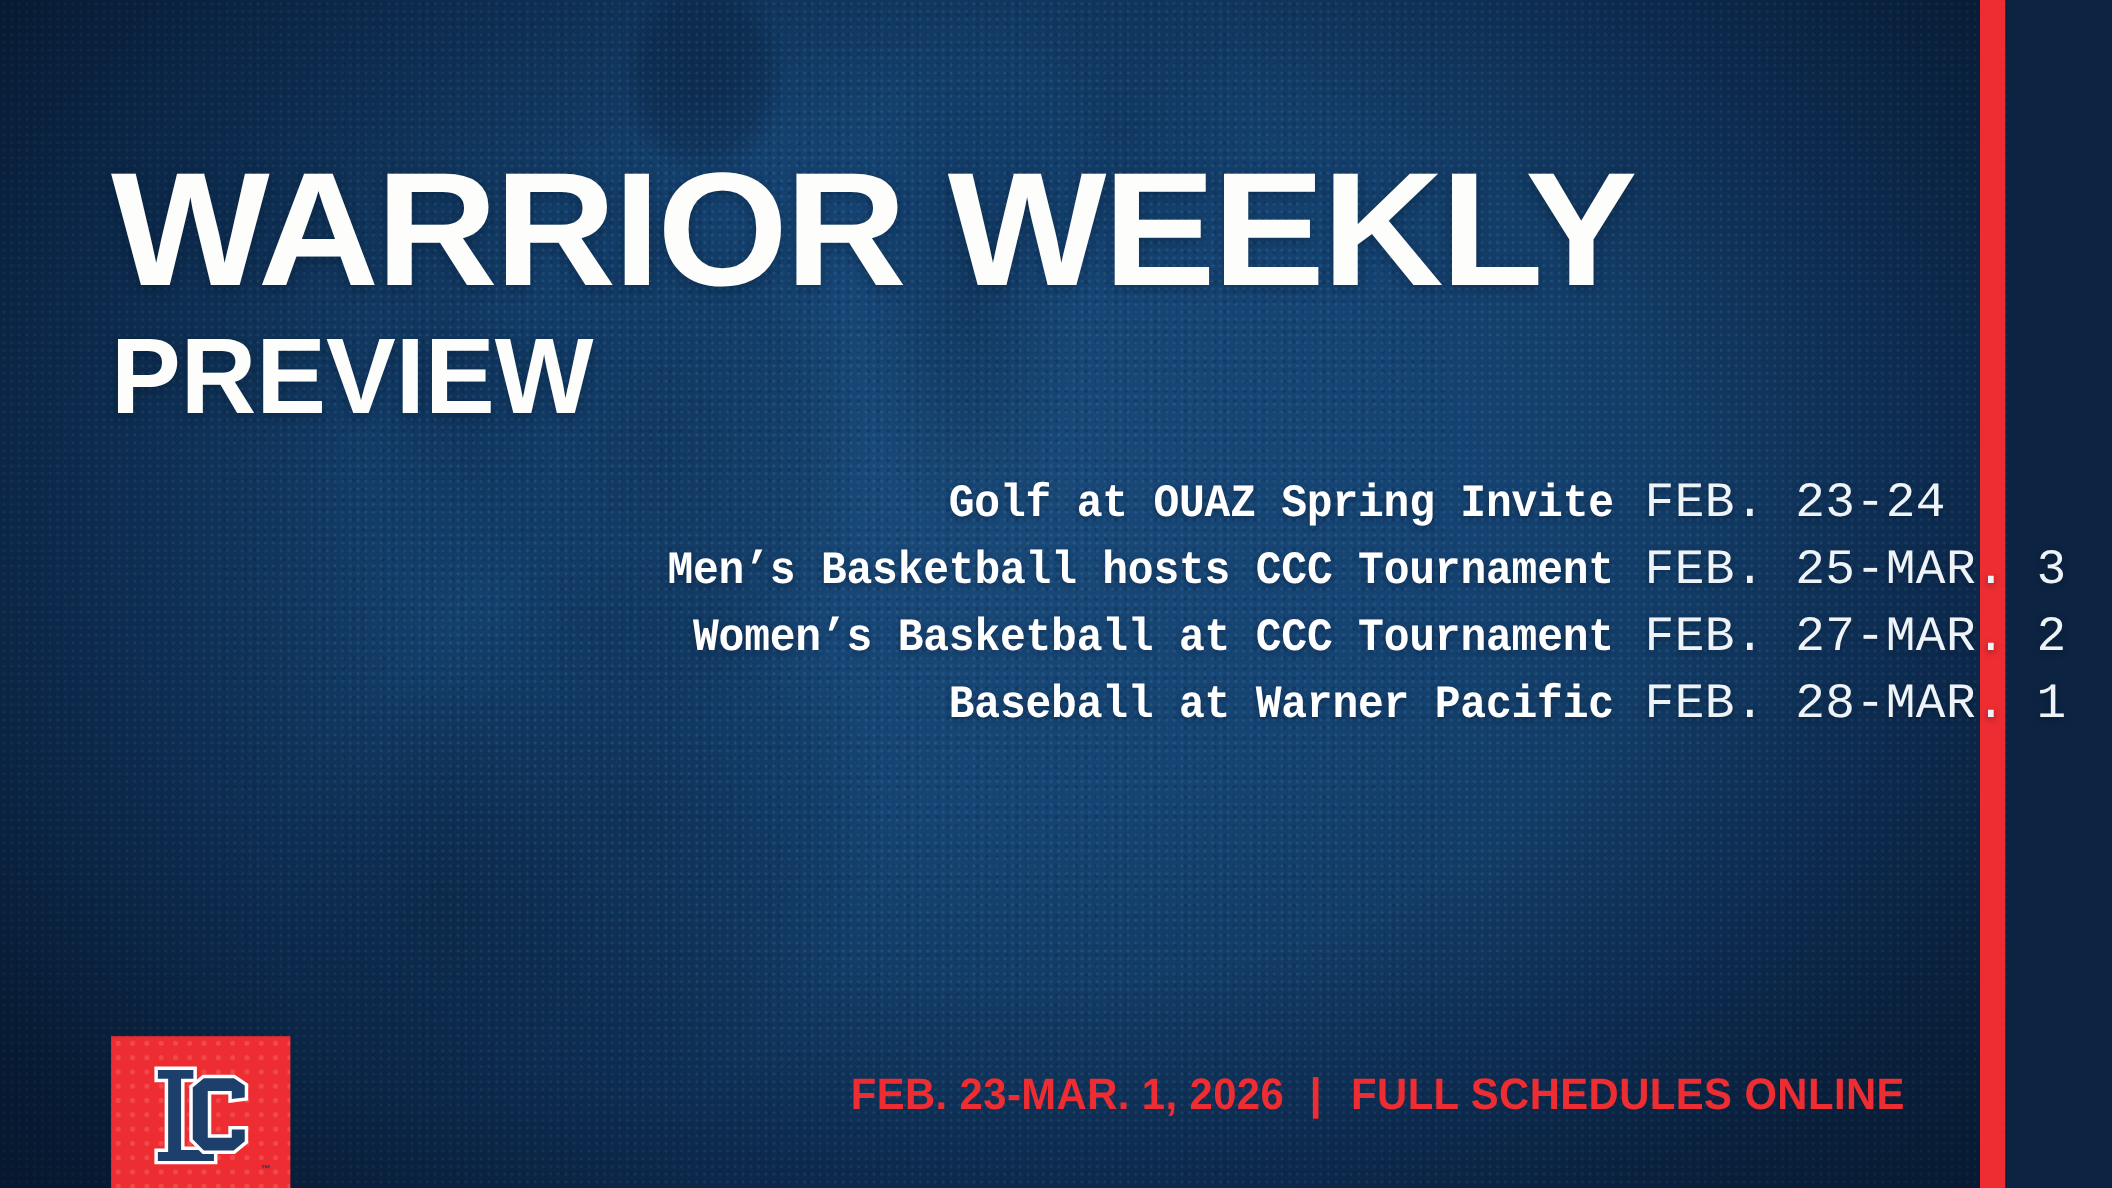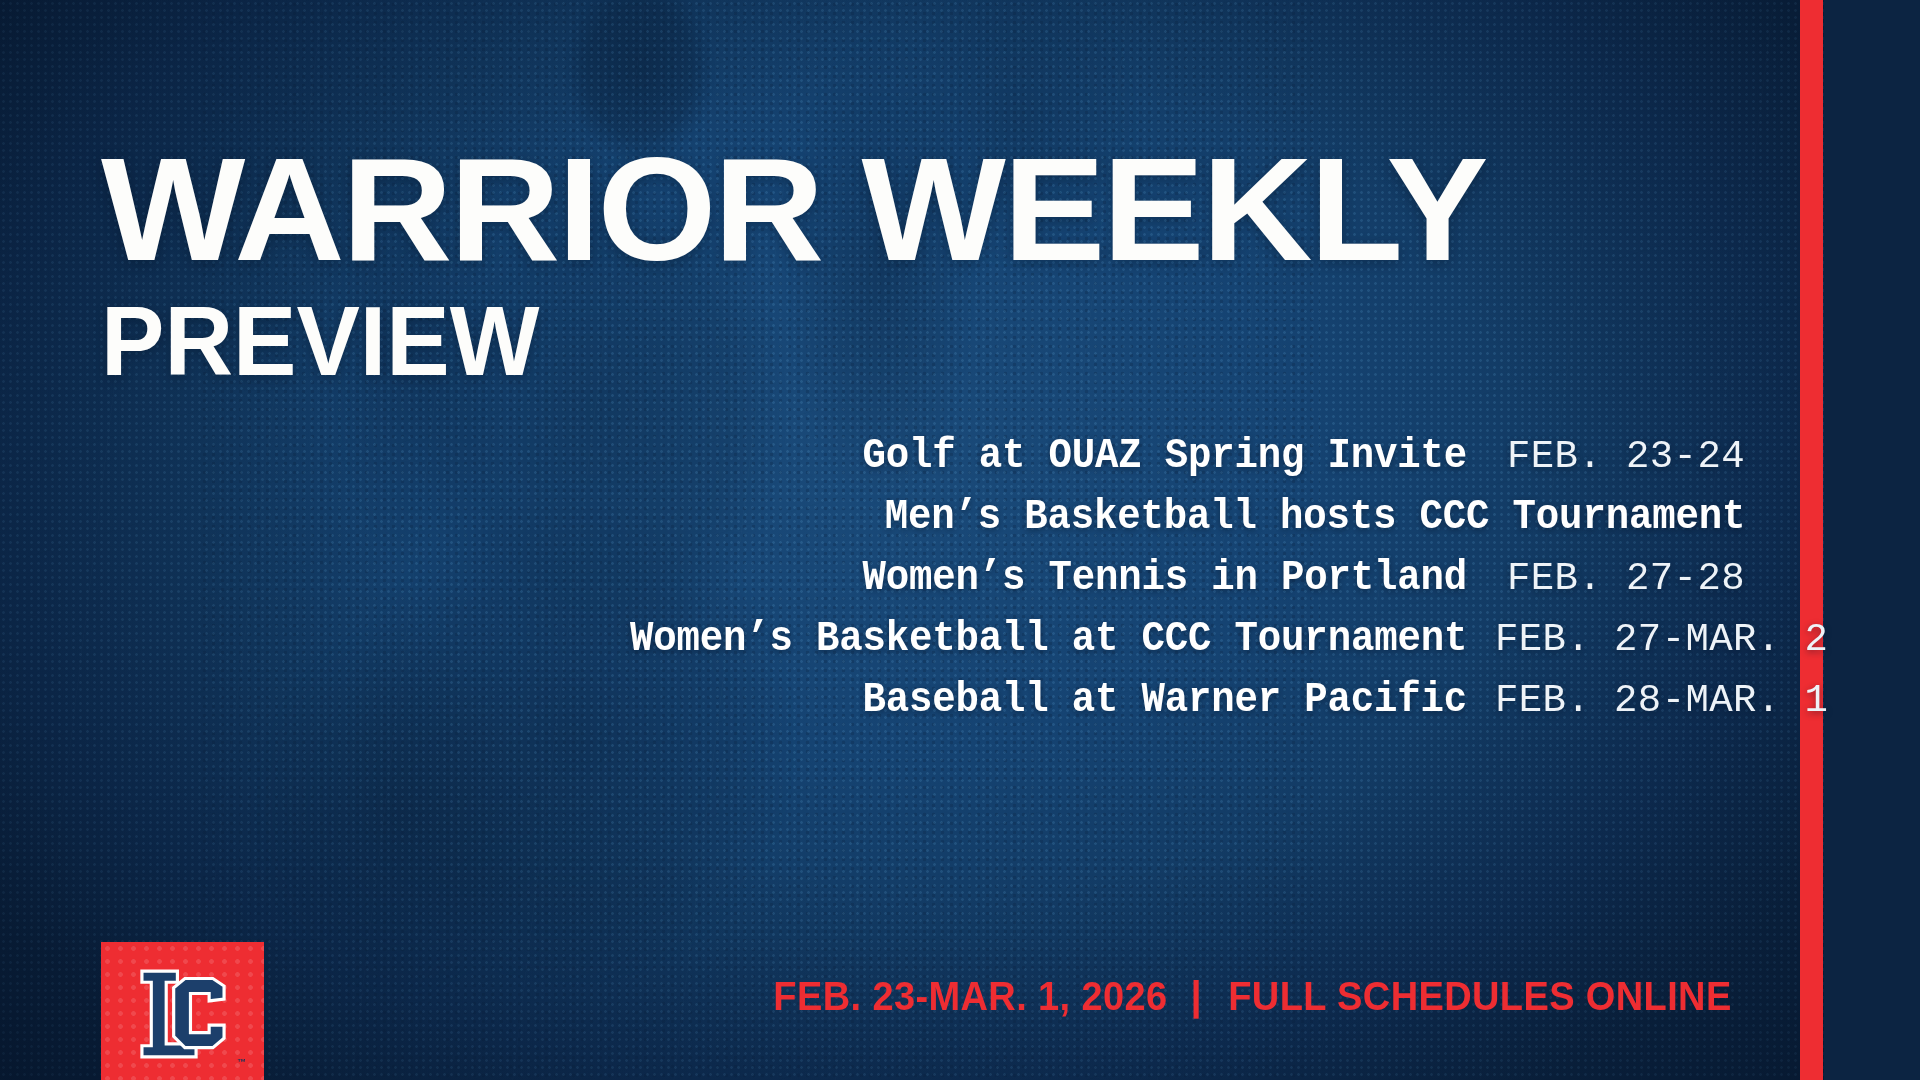--- a/index.html
+++ b/index.html
@@ -129,21 +129,21 @@
     font-size:42px;
     letter-spacing:-.2px;
     transform:scaleX(.93);
     transform-origin:right center;
     white-space:nowrap;
     text-shadow:0 2px 7px rgba(4,18,38,.45);
   }
   .event-date{
     color:#eef3f8;
     font-weight:400;
-    font-size:39px;
+    font-size:45px;
     letter-spacing:.4px;
     white-space:nowrap;
     width:250px;
     text-align:right;
     margin-left:28px;
     text-shadow:0 2px 7px rgba(4,18,38,.45);
   }
 
   
   .footer{
@@ -201,24 +201,21 @@
   <div class="headline">WARRIOR WEEKLY</div>
   <div class="subhead">PREVIEW</div>
 
   <div class="events" id="events-list">
       <div class="event-row">
         <span class="event-name">Golf at OUAZ Spring Invite</span>
         <span class="event-date">FEB. 23-24</span>
       </div>
       <div class="event-row">
         <span class="event-name">Men’s Basketball hosts CCC Tournament</span>
-      </div>
-      <div class="event-row">
-        <span class="event-name">Women’s Tennis in Portland</span>
-        <span class="event-date">FEB. 27-28</span>
+        <span class="event-date">FEB. 25-MAR. 3</span>
       </div>
       <div class="event-row">
         <span class="event-name">Women’s Basketball at CCC Tournament</span>
         <span class="event-date">FEB. 27-MAR. 2</span>
       </div>
       <div class="event-row">
         <span class="event-name">Baseball at Warner Pacific</span>
         <span class="event-date">FEB. 28-MAR. 1</span>
       </div>
     </div>

